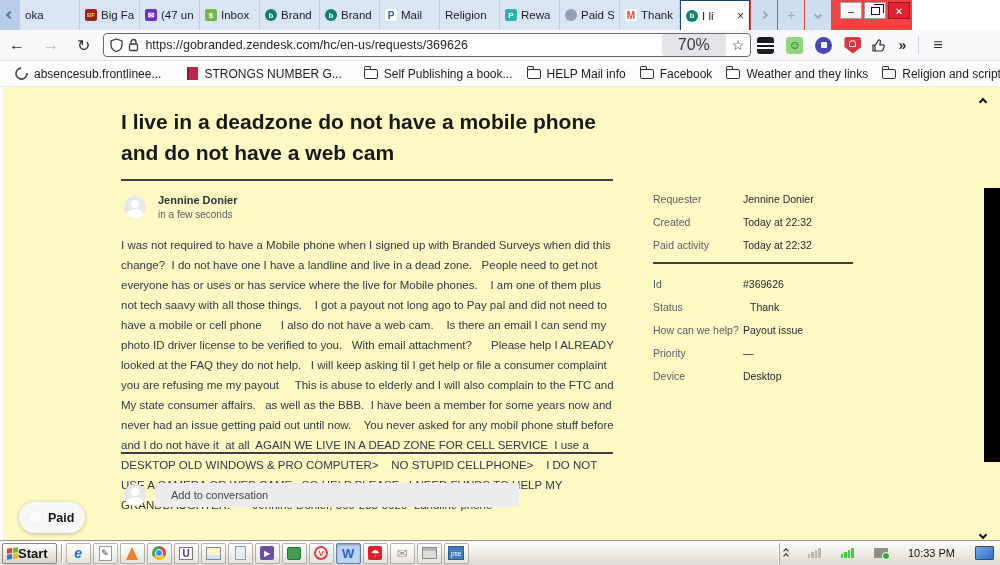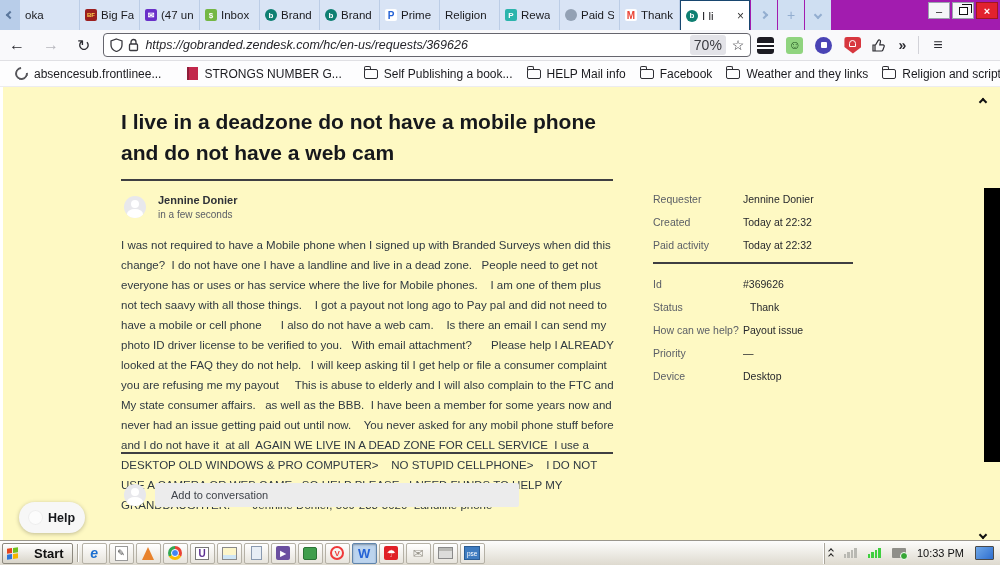--- a/index.html
+++ b/index.html
@@ -1,22 +1,22 @@
 <!DOCTYPE html>
 <html><head>
 <meta charset="utf-8">
 <style>
   * { margin:0; padding:0; box-sizing:border-box; }
   html,body { width:1000px; height:565px; overflow:hidden;
     font-family:"Liberation Sans", sans-serif; background:#fff; }
   #stage { position:relative; width:1000px; height:565px; background:#fff; }
 
   
-  #tabstrip { position:absolute; top:0; left:0; width:1000px; height:30px;
-    background:#a21caf; display:flex; align-items:stretch; }
+  #tabstrip { position:absolute; top:0; left:0; width:912px; height:30px;
+    background:#ef4444; display:flex; align-items:stretch; }
   .tab-scroll { width:20px; display:flex; align-items:center; justify-content:center;
     background:#b8cde9; color:#5b779c; }
   .tab { width:60px; display:flex; align-items:center; gap:4px; padding:0 5px;
     background:#d9e4f5; border-right:1px solid #bccde6; overflow:hidden;
     font-size:11.5px; color:#1b1b1f; white-space:nowrap; }
   .tab .fav { flex:0 0 12px; width:12px; height:12px; border-radius:2px;
     font-size:8px; font-weight:bold; display:flex; align-items:center; justify-content:center; }
   .tab .tlabel { overflow:hidden; text-overflow:clip; }
   .tab.active { background:#fff; border:1px solid #18466f; border-bottom:none;
     width:70px; justify-content:flex-start; }
@@ -40,23 +40,23 @@
 
   
   #navbar { position:absolute; top:30px; left:0; width:1000px; height:31px;
     background:#f9f9fb; border-bottom:1px solid #e0e0e4; display:flex; align-items:center; }
   .nav-btn { font-size:16px; color:#2b2b31; padding:0 9px; }
   .nav-btn.disabled { color:#b6b6bd; }
   #urlbar { display:flex; align-items:center; width:648px; height:24px; margin-left:4px;
     background:#fff; border:1px solid #66666e; border-radius:4px; padding:0 6px; }
   #urlbar svg { flex:0 0 auto; }
   #url-text { flex:1; font-size:12.5px; color:#26262b; margin-left:6px; white-space:nowrap;
-    overflow:hidden;font-style:italic; }
-  #zoom-badge { font-size:14px; color:#3a3a40; background:#e3e3e8; border-radius:3px;
-    padding:2px 4px; margin-right:6px; }
+    overflow:hidden; }
+  #zoom-badge { font-size:16px; color:#3a3a40; background:#e3e3e8; border-radius:3px;
+    padding:2px 16px; margin-right:6px; }
   #star-btn { font-size:14px; color:#2b2b31; }
   .ext { width:17px; height:17px; margin:0 6px; border-radius:3px;
     display:flex; align-items:center; justify-content:center; font-size:11px; }
   .ext.pocket { background:#1c1b22;
     background-image:linear-gradient(#1c1b22 35%, #fff 35%, #fff 45%, #1c1b22 45%, #1c1b22 60%, #fff 60%, #fff 70%, #1c1b22 70%); }
   .ext.smiley { background:#90d47f; color:#1d4d1d; font-size:12px; }
   .ext.bluecircle { background:#4a44b5; border-radius:50%; }
   .ext.bluecircle::before { content:""; width:6px; height:6px; background:#fff; border-radius:1px; }
   .ext.redshield { background:#d7373f; clip-path:polygon(0 0,100% 0,100% 62%,50% 100%,0 62%); }
   .ext.redshield::before { content:""; width:5px; height:5px; border:1.5px solid #fff; border-radius:50% 50% 0 0; margin-top:-4px; }
@@ -117,21 +117,21 @@
     box-shadow:inset 0 0 0 1px #eee; }
   #help-label { font-size:12.5px; font-weight:bold; color:#16181c; }
   #scroll-up { position:absolute; left:977px; top:4px; color:#111; }
   #scroll-down { position:absolute; left:977px; top:437px; color:#111; }
   #scroll-thumb { position:absolute; left:981px; top:101px; width:19px; height:274px; background:#000; }
 
   
   #taskbar { position:absolute; left:0; top:540px; width:1000px; height:25px;
     background:linear-gradient(#fdfdfc,#dedacf); border-top:1px solid #9a968c;
     display:flex; align-items:center; padding:0 2px; }
-  #start-btn { display:flex; align-items:center; gap:16px; height:21px; padding:0 8px 0 4px;
+  #start-btn { display:flex; align-items:center; gap:0; height:21px; padding:0 8px 0 4px;
     background:linear-gradient(#ffffff,#d8d4c9); border:1px solid #8c887e;
     border-radius:2px; box-shadow:inset 0 1px 0 #fff; }
   #start-logo { display:grid; grid-template-columns:5px 5px; grid-template-rows:5px 5px;
     gap:1px; transform:skewY(-8deg); }
   #start-logo i { display:block; }
   #start-logo i:nth-child(1){background:#e4451f;} #start-logo i:nth-child(2){background:#6fbf1d;}
   #start-logo i:nth-child(3){background:#2e74d6;} #start-logo i:nth-child(4){background:#f4b400;}
   #start-label { font-size:13px; font-weight:bold; color:#111; }
   .tb-sep { width:1px; height:18px; background:#aaa69c; box-shadow:1px 0 0 #fff; margin:0 4px; }
   .ql { width:25px; height:21px; display:flex; align-items:center; justify-content:center;
@@ -159,21 +159,21 @@
   .ico-vivaldi { width:14px; height:14px; border-radius:50%; border:2px solid #ef3939;
     color:#ef3939; font-size:8px; font-weight:bold; display:flex; align-items:center; justify-content:center; }
   .ico-wordweb { color:#2563d6; font-weight:bold; font-size:13px; }
   .ico-avira { width:14px; height:14px; background:#e02027; color:#fff; font-size:10px;
     display:flex; align-items:center; justify-content:center; border-radius:2px; }
   .ico-mail { color:#9a978d; font-size:13px; }
   .ico-scanner { width:15px; height:12px; background:#dcdcda; border:1px solid #8a8a8a;
     box-shadow:inset 0 3px 0 #b8b8b4; }
   .ico-pse { width:16px; height:14px; background:#3f7cc0; color:#fff; font-size:6.5px;
     display:flex; align-items:center; justify-content:center; border:1px solid #2a5c94; }
-  #tray { margin-left:auto; display:flex; align-items:center; gap:11px; padding:0 4px;
+  #tray { margin-left:auto; display:flex; align-items:center; gap:20px; padding:0 4px;
     border-left:1px solid #aaa69c; box-shadow:-1px 0 0 #fff; height:21px; }
   .tray-chevrons { display:flex; flex-direction:column; gap:1px; color:#222; }
   .tray-chevrons .chv { width:4px; height:4px; border-width:1.5px; }
   .bars { display:flex; align-items:flex-end; gap:1px; }
   .bars i { display:block; width:2.5px; background:#b9b9b3; }
   .bars i:nth-child(1){height:4px;} .bars i:nth-child(2){height:6px;}
   .bars i:nth-child(3){height:8px;} .bars i:nth-child(4){height:10px;}
   .bars.green i { background:#3fcf3f; }
   .ico-network { position:relative; width:14px; height:10px; background:#8f8f89; border-radius:1px; }
   .ico-network::after { content:""; position:absolute; right:-2px; bottom:-2px; width:6px; height:6px;
@@ -209,21 +209,21 @@
     <div class="tab">
         <span class="fav" style="background:#0f7f72;color:#fff;border-radius:50%">b</span>
         <span class="tlabel">Brand</span>
       </div>
     <div class="tab">
         <span class="fav" style="background:#0f7f72;color:#fff;border-radius:50%">b</span>
         <span class="tlabel">Brand</span>
       </div>
     <div class="tab">
         <span class="fav" style="background:#fff;color:#2563d6;font-weight:bold;font-size:10px">P</span>
-        <span class="tlabel">Prime</span>
+        <span class="tlabel">Mail</span>
       </div>
     <div class="tab">
         <span class="tlabel">Religion</span>
       </div>
     <div class="tab">
         <span class="fav" style="background:#2cb4ac;color:#fff">P</span>
         <span class="tlabel">Rewa</span>
       </div>
     <div class="tab">
         <span class="fav" style="background:#93a1b4;border-radius:50%"></span>
@@ -364,21 +364,21 @@
           <span class="svalue">—</span>
         </div>
       <div class="srow">
           <span class="slabel">Device</span>
           <span class="svalue">Desktop</span>
         </div>
     </div>
 
     <div id="help-btn">
       <span id="help-circle"></span>
-      <span id="help-label">Help</span>
+      <span id="help-label">Paid</span>
     </div>
 
     <span id="scroll-up"><span class="chv up"></span></span>
     <div id="scroll-thumb"></div>
     <span id="scroll-down"><span class="chv down"></span></span>
   </div>
 
   <div id="taskbar">
     <div id="start-btn">
       <span id="start-logo">

